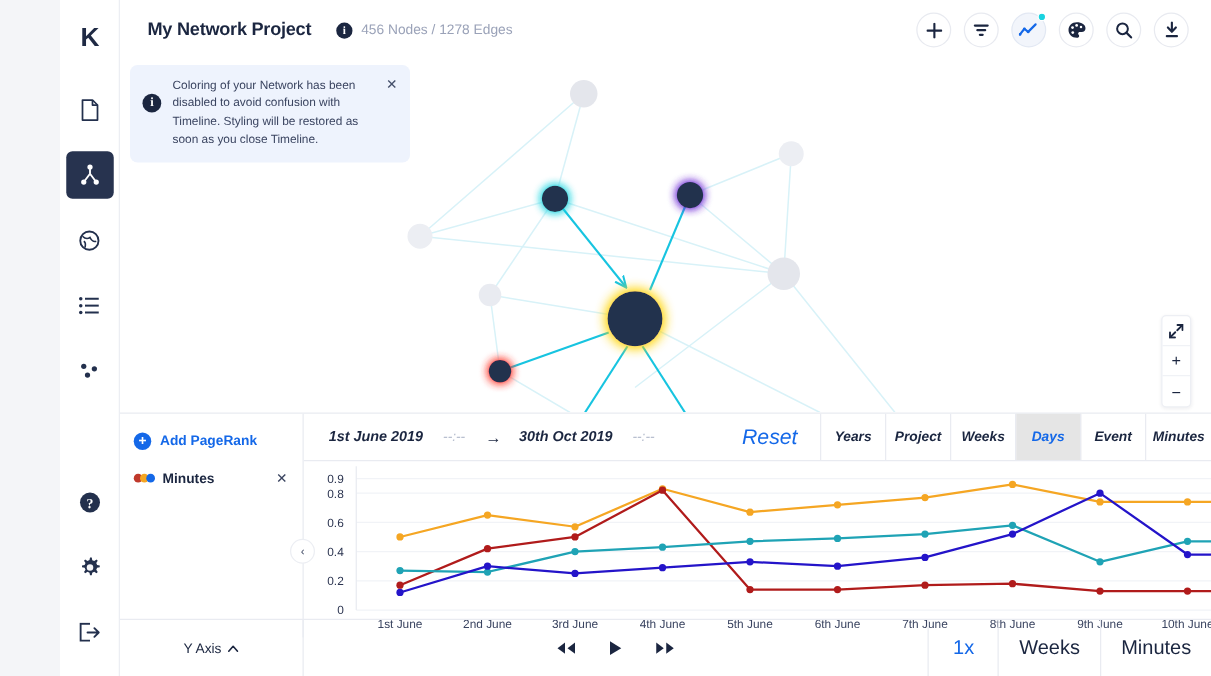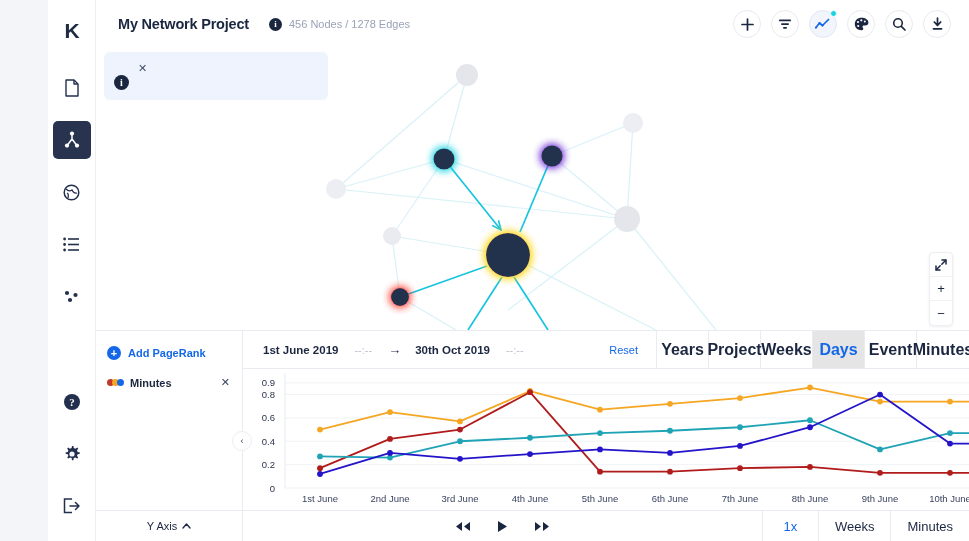--- a/index.html
+++ b/index.html
@@ -113,53 +113,53 @@
   .ind-name { font-weight: bold; }
   .ind-x { margin-left: auto; margin-right: 12px; color: #3a4460; font-size: 11px; cursor: pointer; }
   .collapse-btn {
     position: absolute; left: 136px; top: 100px; width: 20px; height: 20px;
     border-radius: 50%; background: #fff; border: 1px solid #eceef3;
     display: flex; align-items: center; justify-content: center;
     font-size: 9px; color: #3a4460; cursor: pointer; z-index: 5;
   }
 
   .tl-right { position: absolute; left: 147px; right: 0; top: 0; bottom: 31px; }
-  .tl-topbar { display: flex; height: 38px; border-bottom: 1px solid #e9ebf1; }
+  .tl-topbar { display: flex; height: 38px; border-bottom: 1px solid #e9ebf1; font-style: italic; }
   .daterange {
     flex: 1; display: flex; align-items: center; padding-left: 20px; gap: 0;
     border-right: 1px solid #e9ebf1;
   }
   .dr-date { font-size: 11.5px; color: #1b2640; font-weight: bold; }
   .dr-time { font-size: 11px; color: #b9c0d0; margin: 0 16px; }
   .dr-arrow { font-size: 13px; color: #1b2640; margin-right: 14px; font-weight: bold; }
-  .dr-reset { font-size: 11px; color: #1468e8; cursor: pointer; margin-left: auto; margin-right: 18px; }
+  .dr-reset { font-size: 17px; color: #1468e8; cursor: pointer; margin-left: auto; margin-right: 18px; }
   .scale-tab {
     width: 52px; display: flex; align-items: center; justify-content: center;
-    font-size: 16px; color: #1b2640; font-weight: bold;
+    font-size: 11px; color: #1b2640; font-weight: bold;
     border-right: 1px solid #e9ebf1; cursor: pointer; text-align: center;
   }
   .scale-tab:last-child { border-right: none; }
   .scale-tab.active { color: #1468e8; background: #e5e5e5; }
 
   .chart { position: absolute; left: 0; right: 0; top: 38px; bottom: 0; }
 
   
   .tl-bottom {
-    position: absolute; left: 0; right: 0; bottom: 0; height: 31px;
+    position: absolute; left: 0; right: 0; bottom: 0; height: 46px;
     border-top: 1px solid #e9ebf1; display: flex; align-items: stretch;
   }
   .yaxis-cell {
     width: 147px; display: flex; align-items: center; justify-content: center;
     gap: 5px; font-size: 11px; color: #1b2640; border-right: 1px solid #e9ebf1; cursor: pointer;
   }
   .playback { flex: 1; display: flex; align-items: center; justify-content: center; gap: 26px; }
   .pb-btn { color: #1b2640; cursor: pointer; display: flex; align-items: center; }
   .bot-tab {
     display: flex; align-items: center; justify-content: center;
-    font-size: 13px; color: #1b2640; border-left: 1px solid #e9ebf1;
+    font-size: 16px; color: #1b2640; border-left: 1px solid #e9ebf1;
     cursor: pointer; padding: 0 16px;
   }
   .bot-tab.accent { color: #1468e8; width: 56px; padding: 0; }
   .axis-label { font-size: 9.5px; fill: #3a4460; font-family: "Liberation Sans", sans-serif; }
   .ytick { font-size: 9.5px; fill: #2b3450; font-family: "Liberation Sans", sans-serif; }
 </style>
 </head>
 <body>
 
 <div id="app">
@@ -384,20 +384,21 @@
           <path d="M10.5 1.5 L6.8 5.2 M1.5 10.5 L5.2 6.8" stroke="currentColor" stroke-width="1.5" stroke-linecap="round"></path>
         </svg>
       </div>
       <div>+</div>
       <div>−</div>
     </div>
   </div>
 
   <div class="notif">
     <div class="notif-icon">i</div>
+    <div class="notif-text">Coloring of your Network has been disabled to avoid confusion with Timeline. Styling will be restored as soon as you close Timeline.</div>
     <div class="notif-close">✕</div>
   </div>
 
   <div class="timeline">
 
     <div class="tl-left">
       <div class="add-ind">
         <span class="add-ind-circle">+</span>
         <span>Add PageRank</span>
       </div>

